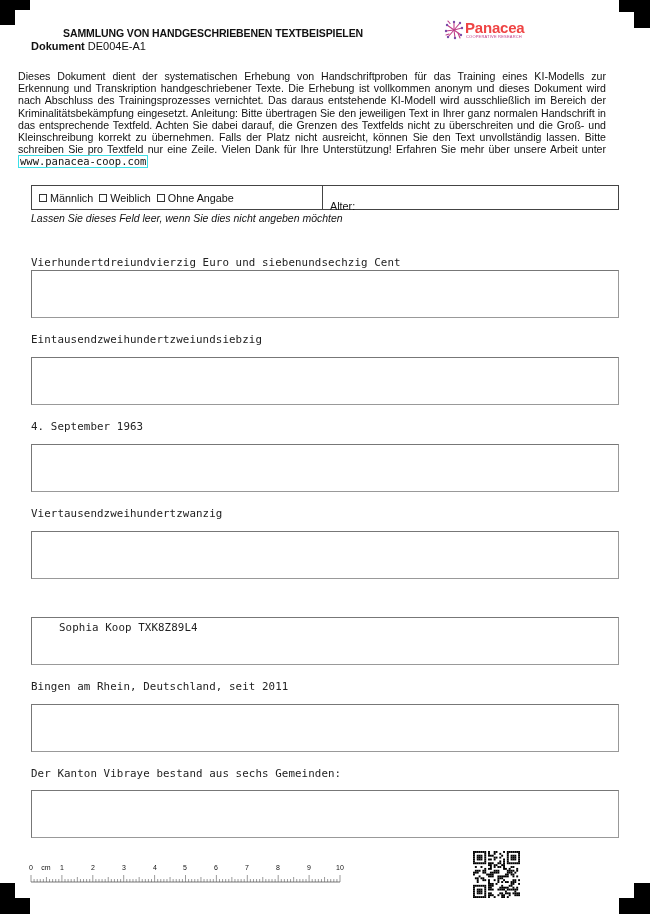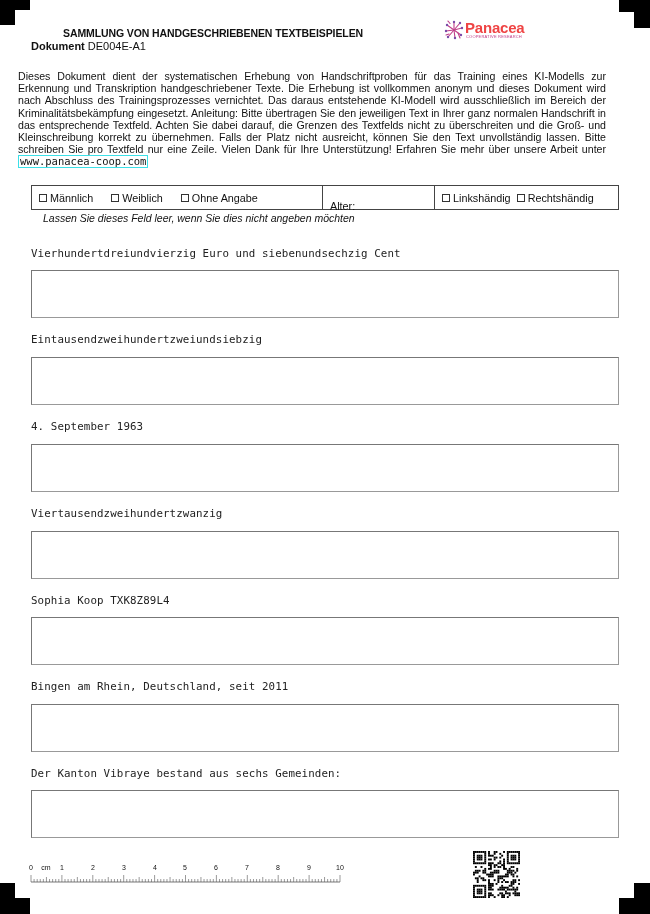--- a/index.html
+++ b/index.html
@@ -17,21 +17,21 @@
   .logo-sub { position: absolute; left: 22px; top: 15px; font-size: 4px; color: #c0408a; letter-spacing: 0.2px; white-space: nowrap; }
 
   .intro { position: absolute; left: 18px; top: 70px; width: 588px; font-size: 10.6px; line-height: 12.2px; text-align: justify; }
   .intro .link { font-family: "DejaVu Sans Mono", monospace; font-size: 10.5px; border: 1px solid #3ce0e8; padding: 0 1px; display: inline-block; line-height: 11px; }
 
   .info-row { position: absolute; left: 31px; top: 185px; width: 588px; height: 25px; border: 1px solid #444; display: flex; font-size: 10.8px; }
   .info-cell { display: flex; align-items: center; padding-left: 7px; }
   .info-cell + .info-cell { border-left: 1px solid #444; }
   .cb { display: inline-flex; align-items: center; margin-right: 6px; cursor: pointer; }
   .cb .box { display: inline-block; width: 8px; height: 8px; border: 1px solid #333; margin-right: 3px; }
-  .hint { position: absolute; left: 31px; top: 212px; font-size: 10.5px; font-style: italic; margin-left: 12px; }
+  .hint { position: absolute; left: 31px; top: 212px; font-size: 10.5px; font-style: italic; }
 
   .prompt { position: absolute; left: 31px; font-family: "DejaVu Sans Mono", monospace; font-size: 10.8px; color: #222; letter-spacing: 0.1px; }
   .answer-box { position: absolute; left: 31px; width: 588px; height: 48px; border: 1px solid #777; border-right-color: #999; border-bottom-color: #999; }
 
   .ruler { position: absolute; left: 30px; top: 864px; width: 313px; height: 20px; }
   .ruler-label { position: absolute; top: 0; font-size: 7px; font-family: "Liberation Sans", sans-serif; transform: translateX(-50%); }
   .ruler svg { position: absolute; left: 0; top: 10px; }
 
   .qr { position: absolute; left: 473px; top: 851px; width: 47px; height: 47px; }
 </style>
@@ -82,63 +82,53 @@
   <span class="logo-name">Panacea</span>
   <span class="logo-sub">COOPERATIVE RESEARCH</span>
 </div>
 
 <div class="intro">
   <span>Dieses Dokument dient der systematischen Erhebung von Handschriftproben für das Training eines KI-Modells zur Erkennung und Transkription handgeschriebener Texte. Die Erhebung ist vollkommen anonym und dieses Dokument wird nach Abschluss des Trainingsprozesses vernichtet. Das daraus entstehende KI-Modell wird ausschließlich im Bereich der Kriminalitätsbekämpfung eingesetzt. Anleitung: Bitte übertragen Sie den jeweiligen Text in Ihrer ganz normalen Handschrift in das entsprechende Textfeld. Achten Sie dabei darauf, die Grenzen des Textfelds nicht zu überschreiten und die Groß- und Kleinschreibung korrekt zu übernehmen. Falls der Platz nicht ausreicht, können Sie den Text unvollständig lassen. Bitte schreiben Sie pro Textfeld nur eine Zeile. Vielen Dank für Ihre Unterstützung! Erfahren Sie mehr über unsere Arbeit unter</span>
   <span class="link">www.panacea-coop.com</span>
 </div>
 
 <div class="info-row">
-  <div class="info-cell" style="width:290px;gap:12px;">
+  <div class="info-cell" style="width:290px;">
     <label class="cb">
         <span class="box"></span>
         <span>Männlich</span>
       </label>
     <label class="cb">
         <span class="box"></span>
         <span>Weiblich</span>
       </label>
     <label class="cb">
         <span class="box"></span>
         <span>Ohne Angabe</span>
       </label>
   </div>
   <div class="info-cell" style="width:112px;">
     <span style="margin-top:16px;">Alter:</span>
   </div>
-  <div class="info-cell" style="flex:1;">
-    <label class="cb">
-        <span class="box"></span>
-        <span>Linkshändig</span>
-      </label>
-    <label class="cb">
-        <span class="box"></span>
-        <span>Rechtshändig</span>
-      </label>
-  </div>
 </div>
 <div class="hint">Lassen Sie dieses Feld leer, wenn Sie dies nicht angeben möchten</div>
 
-<div class="prompt" style="top:247px;">Vierhundertdreiundvierzig Euro und siebenundsechzig Cent</div>
+<div class="prompt" style="top:256px;">Vierhundertdreiundvierzig Euro und siebenundsechzig Cent</div>
 <div class="answer-box" style="top:270px;"></div>
 
 <div class="prompt" style="top:333px;">Eintausendzweihundertzweiundsiebzig</div>
 <div class="answer-box" style="top:357px;"></div>
 
 <div class="prompt" style="top:420px;">4. September 1963</div>
 <div class="answer-box" style="top:444px;"></div>
 
 <div class="prompt" style="top:507px;">Viertausendzweihundertzwanzig</div>
 <div class="answer-box" style="top:531px;"></div>
 
-<div class="prompt" style="top:594px;">Sophia Koop TXK8Z89L4</div>
+<div class="prompt" style="top:621px;margin-left:28px;">Sophia Koop TXK8Z89L4</div>
 <div class="answer-box" style="top:617px;"></div>
 
 <div class="prompt" style="top:680px;">Bingen am Rhein, Deutschland, seit 2011</div>
 <div class="answer-box" style="top:704px;"></div>
 
 <div class="prompt" style="top:767px;">Der Kanton Vibraye bestand aus sechs Gemeinden:</div>
 <div class="answer-box" style="top:790px;"></div>
 
 <div class="ruler">
   <span class="ruler-label" style="left:1px;">0</span>

